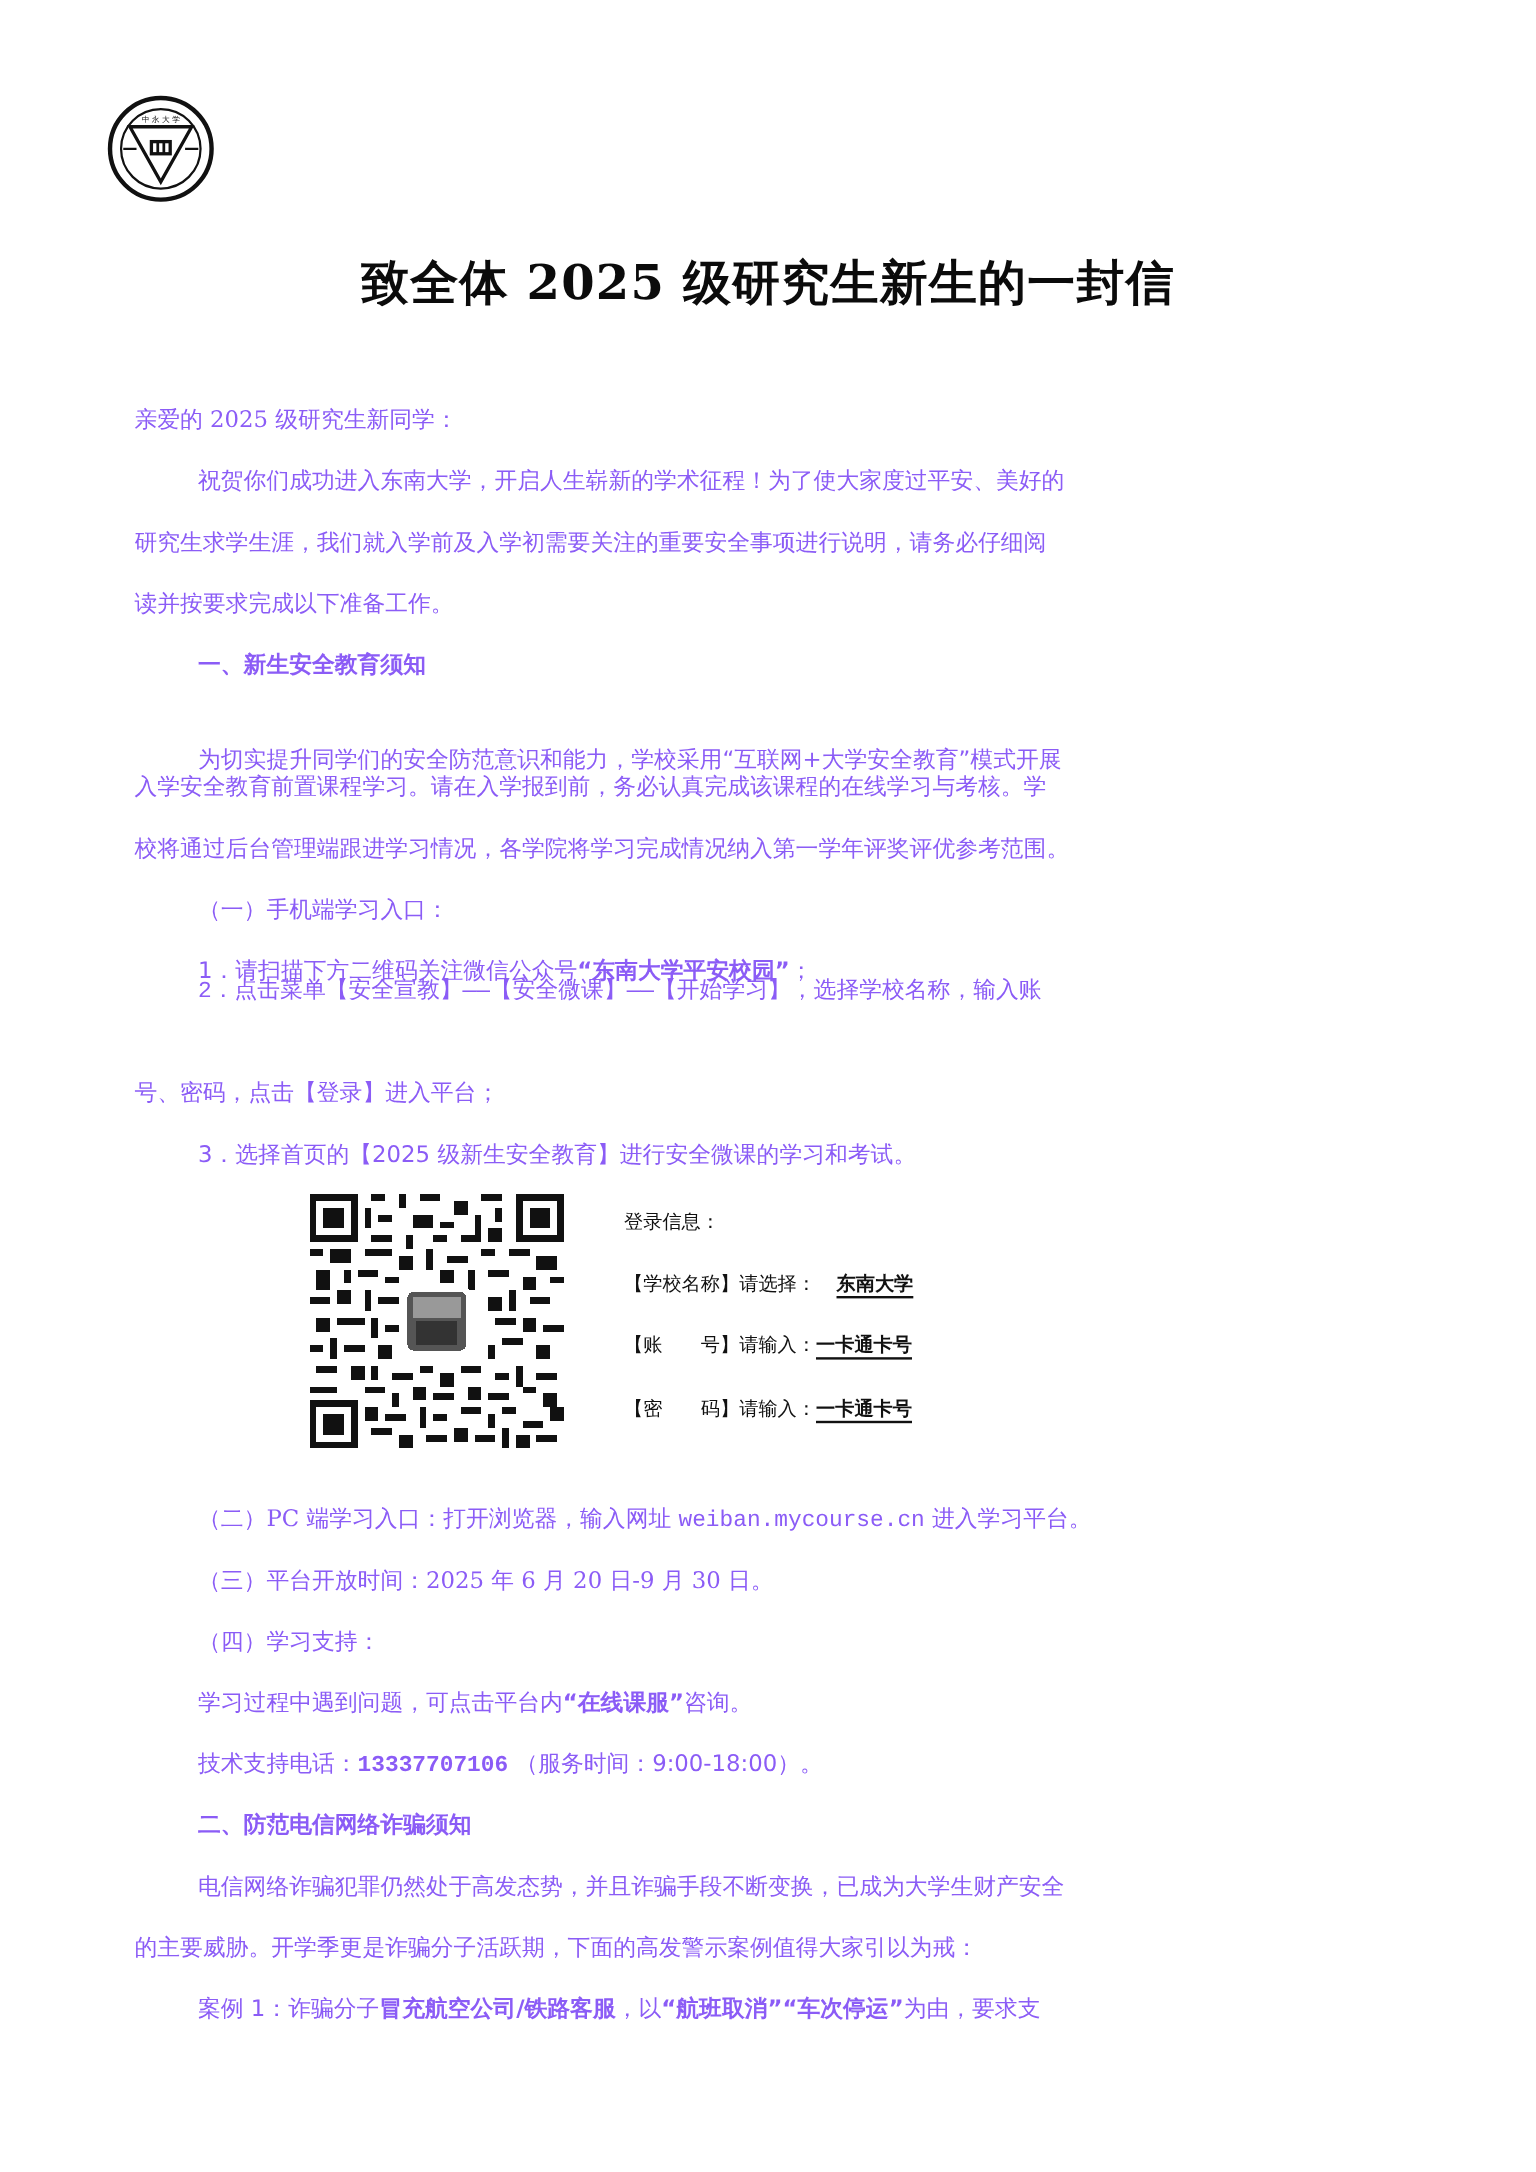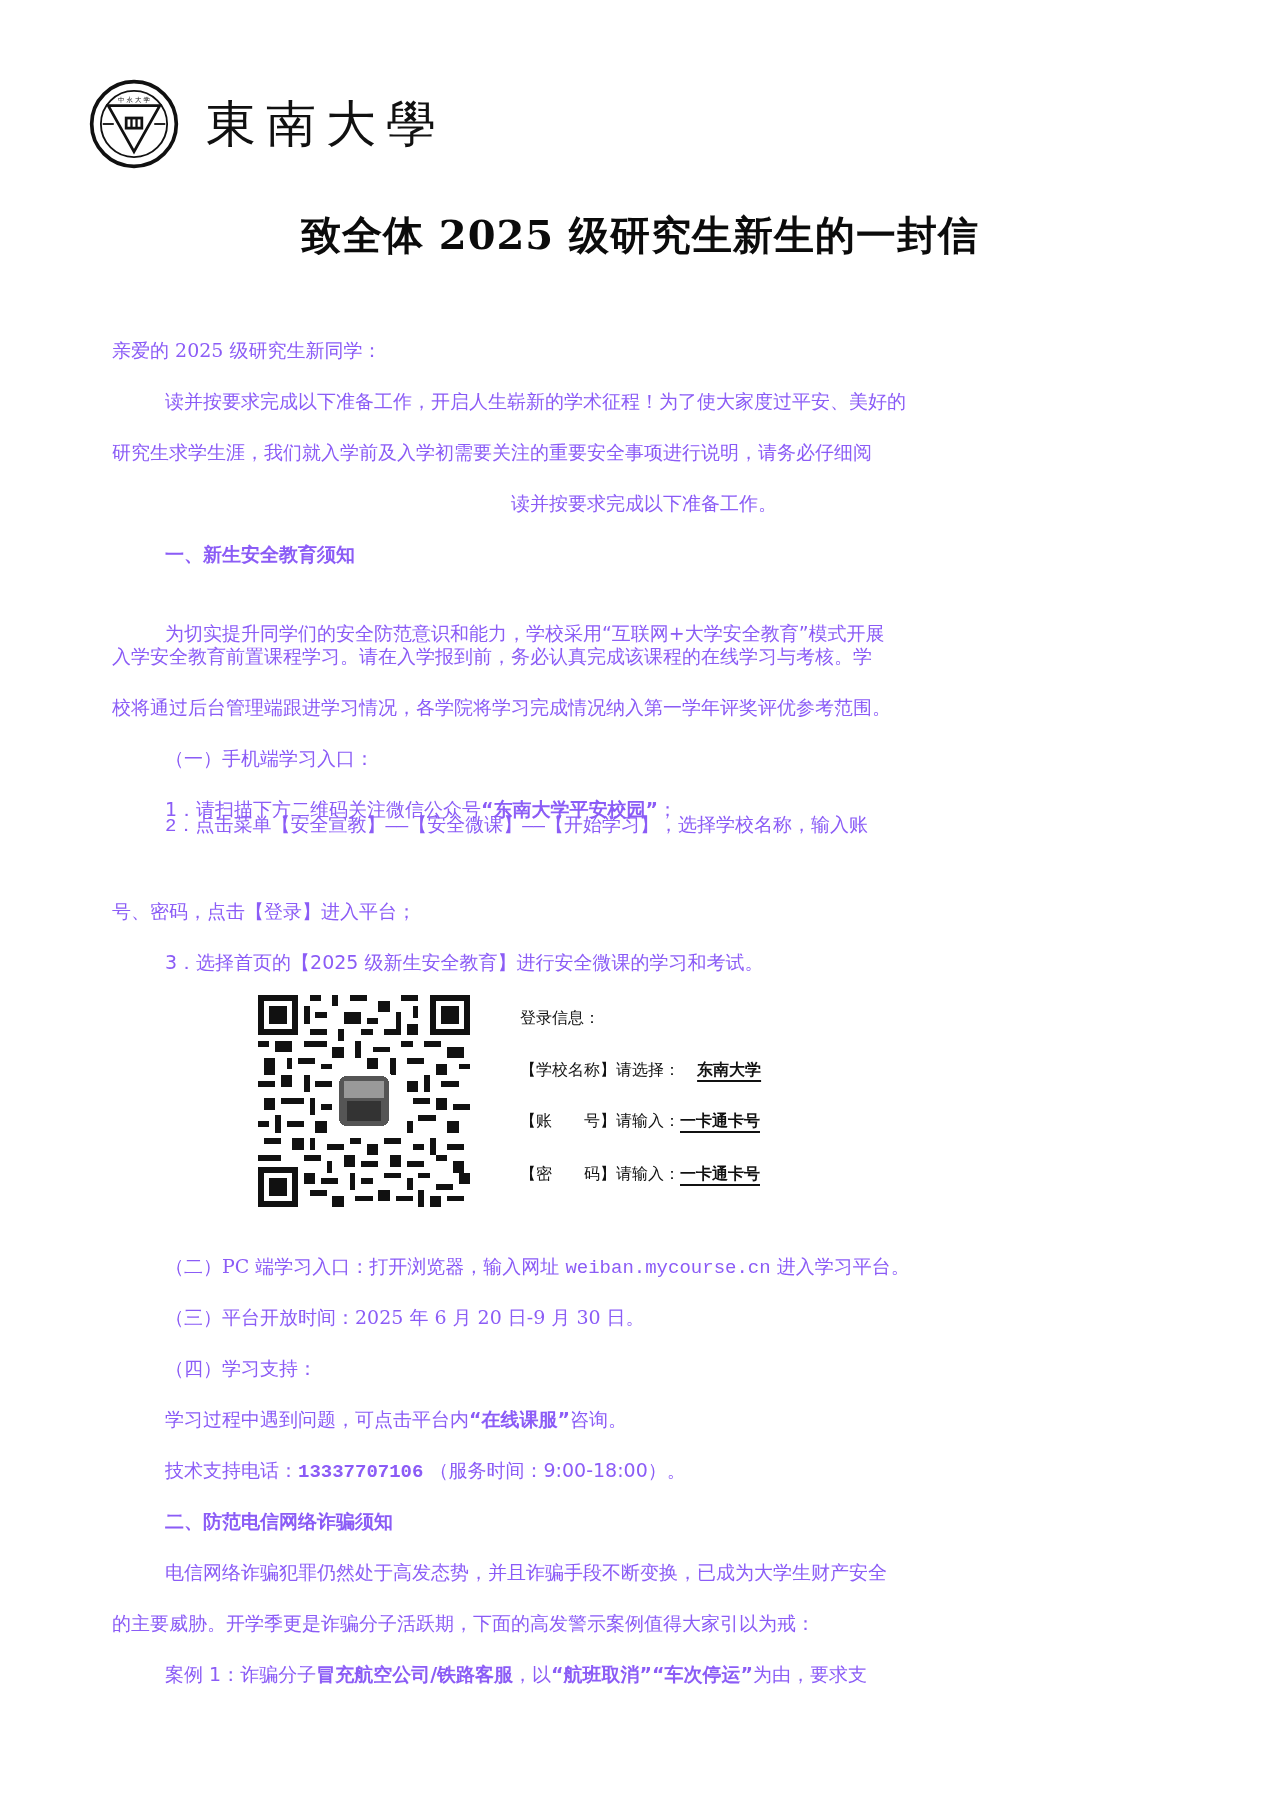--- a/index.html
+++ b/index.html
@@ -42,29 +42,28 @@
     <circle cx="50" cy="50" r="36" fill="none" stroke="#111" stroke-width="2"></circle>
     <polygon points="22,30 78,30 50,80" fill="none" stroke="#111" stroke-width="3"></polygon>
     <rect x="40" y="42" width="20" height="14" fill="#111"></rect>
     <rect x="43" y="45" width="3" height="8" fill="#fff"></rect>
     <rect x="48.5" y="45" width="3" height="8" fill="#fff"></rect>
     <rect x="54" y="45" width="3" height="8" fill="#fff"></rect>
     <line x1="16" y1="50" x2="28" y2="50" stroke="#111" stroke-width="2"></line>
     <line x1="72" y1="50" x2="84" y2="50" stroke="#111" stroke-width="2"></line>
     <text x="50" y="26" font-size="7" text-anchor="middle" fill="#111">中 永 大 学</text>
   </svg>
-  <span class="brand">東南大學</span>
 </div>
 
 <div class="title">致全体 2025 级研究生新生的一封信</div>
 
 <div class="line kai" style="top:333px;">亲爱的 2025 级研究生新同学：</div>
-<div class="line indent" style="top:384px; width:1011px;">读并按要求完成以下准备工作，开启人生崭新的学术征程！为了使大家度过平安、美好的</div>
+<div class="line indent" style="top:384px; width:1011px;">祝贺你们成功进入东南大学，开启人生崭新的学术征程！为了使大家度过平安、美好的</div>
 <div class="line" style="top:435px;">研究生求学生涯，我们就入学前及入学初需要关注的重要安全事项进行说明，请务必仔细阅</div>
-<div class="line" style="top:486px;text-align:center;">读并按要求完成以下准备工作。</div>
+<div class="line" style="top:486px;">读并按要求完成以下准备工作。</div>
 
 <div class="line indent bold" style="top:537px;">一、新生安全教育须知</div>
 <div class="line indent" style="top:588px;margin-top:28px;">为切实提升同学们的安全防范意识和能力，学校采用“互联网+大学安全教育”模式开展</div>
 <div class="line" style="top:639px;">入学安全教育前置课程学习。请在入学报到前，务必认真完成该课程的在线学习与考核。学</div>
 <div class="line" style="top:690px;">校将通过后台管理端跟进学习情况，各学院将学习完成情况纳入第一学年评奖评优参考范围。</div>
 
 <div class="line indent kai" style="top:741px;">（一）手机端学习入口：</div>
 <div class="line indent" style="top:792px;">
   <span>1．请扫描下方二维码关注微信公众号</span><b class="q">“东南大学平安校园”</b><span>；</span>
 </div>

